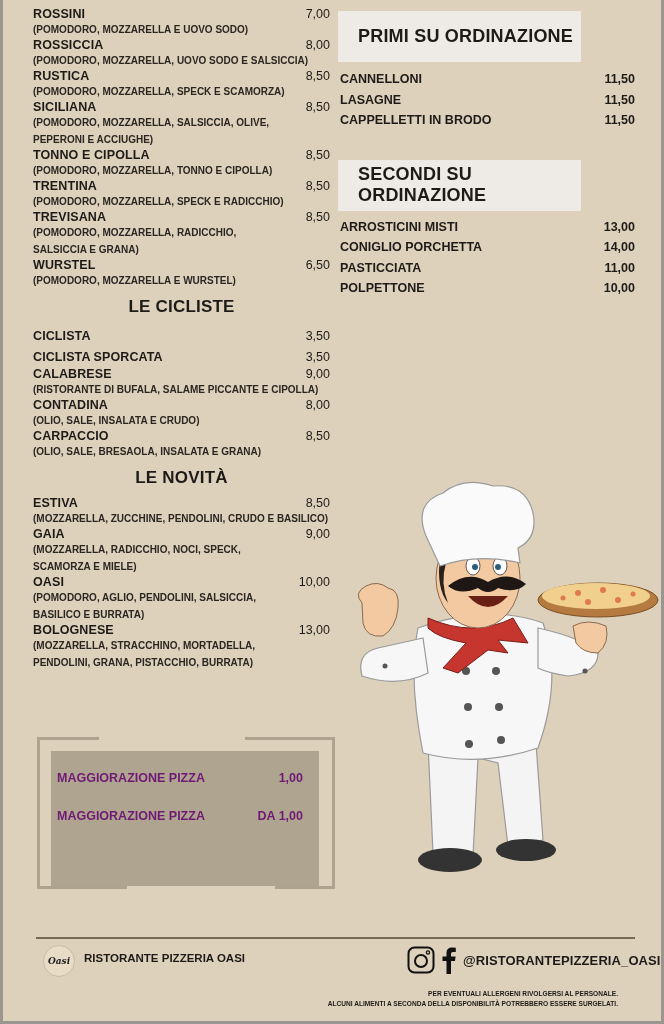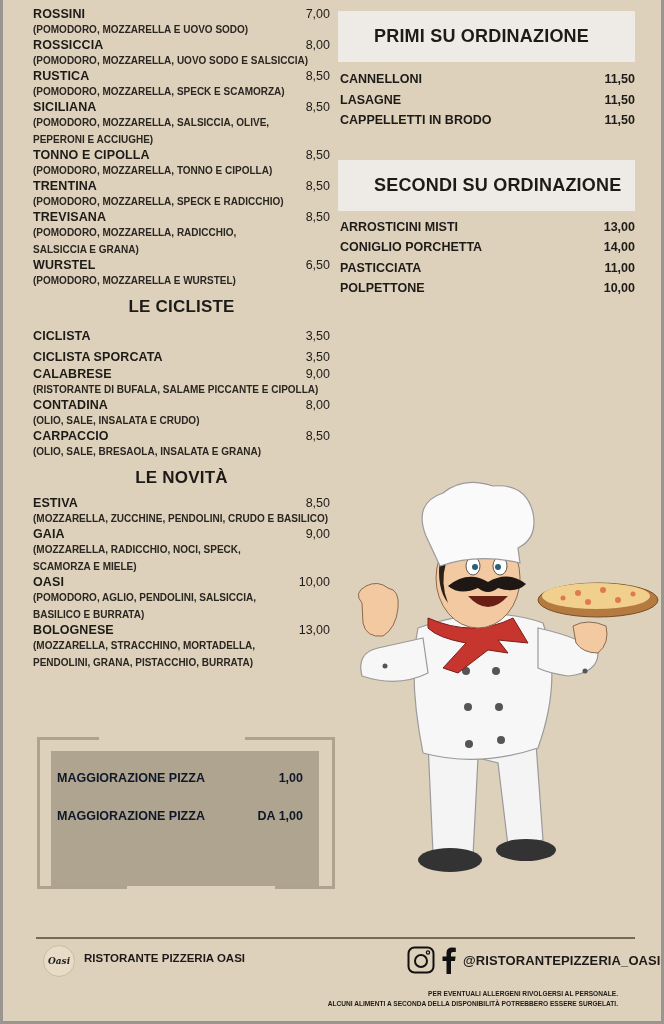--- a/index.html
+++ b/index.html
@@ -23,36 +23,36 @@
     .desc { font-size: 10px; font-weight: bold; line-height: 17px; letter-spacing: 0; color: #2a2622; }
     .section-title {
       text-align: center; font-size: 17px; font-weight: bold; letter-spacing: 0.2px;
       height: 36px; line-height: 36px; margin-left: 0;
       padding-left: 0;
     }
 
     
     .rightcol { position: absolute; left: 335px; top: 11px; width: 297px; }
     .rhead {
-      background: #eeebe6; height: 51px; width: 297px;
-      display: flex; align-items: center; padding-left: 36px;
+      background: #eeebe6; height: 51px; width: 243px;
+      display: flex; align-items: center; padding-left: 20px;
       font-size: 18px; font-weight: bold; letter-spacing: 0.2px;
     }
     .rrow { display: flex; justify-content: space-between; height: 20.5px; align-items: center; padding-left: 2px; gap: 20px; }
     .rrow span { font-size: 12.5px; font-weight: bold; }
 
     
     .supp-frame { position: absolute; left: 34px; top: 737px; width: 298px; height: 152px; }
     .corner { position: absolute; background: #aea38f; }
     .supp-box {
       position: absolute; left: 48px; top: 751px; width: 268px; height: 135px;
       background: #aea48f; padding: 16px 16px 0 6px;
     }
     .srow { display: flex; justify-content: space-between; height: 21px; align-items: center; }
-    .srow span { font-size: 12.5px; font-weight: bold; color: #0f172a; }
+    .srow span { font-size: 12.5px; font-weight: bold; color: #701a75; }
     .sgap { height: 17px; }
 
     
     .chef { position: absolute; left: 345px; top: 478px; width: 315px; height: 405px; }
 
     
     .footline { position: absolute; left: 33px; top: 937px; width: 599px; height: 2px; background: #756a52; }
     .logo {
       position: absolute; left: 40px; top: 945px; width: 32px; height: 32px; border-radius: 50%;
       background: #e8dcc6; border: 1px solid #c9bca6; display: flex; align-items: center; justify-content: center;

